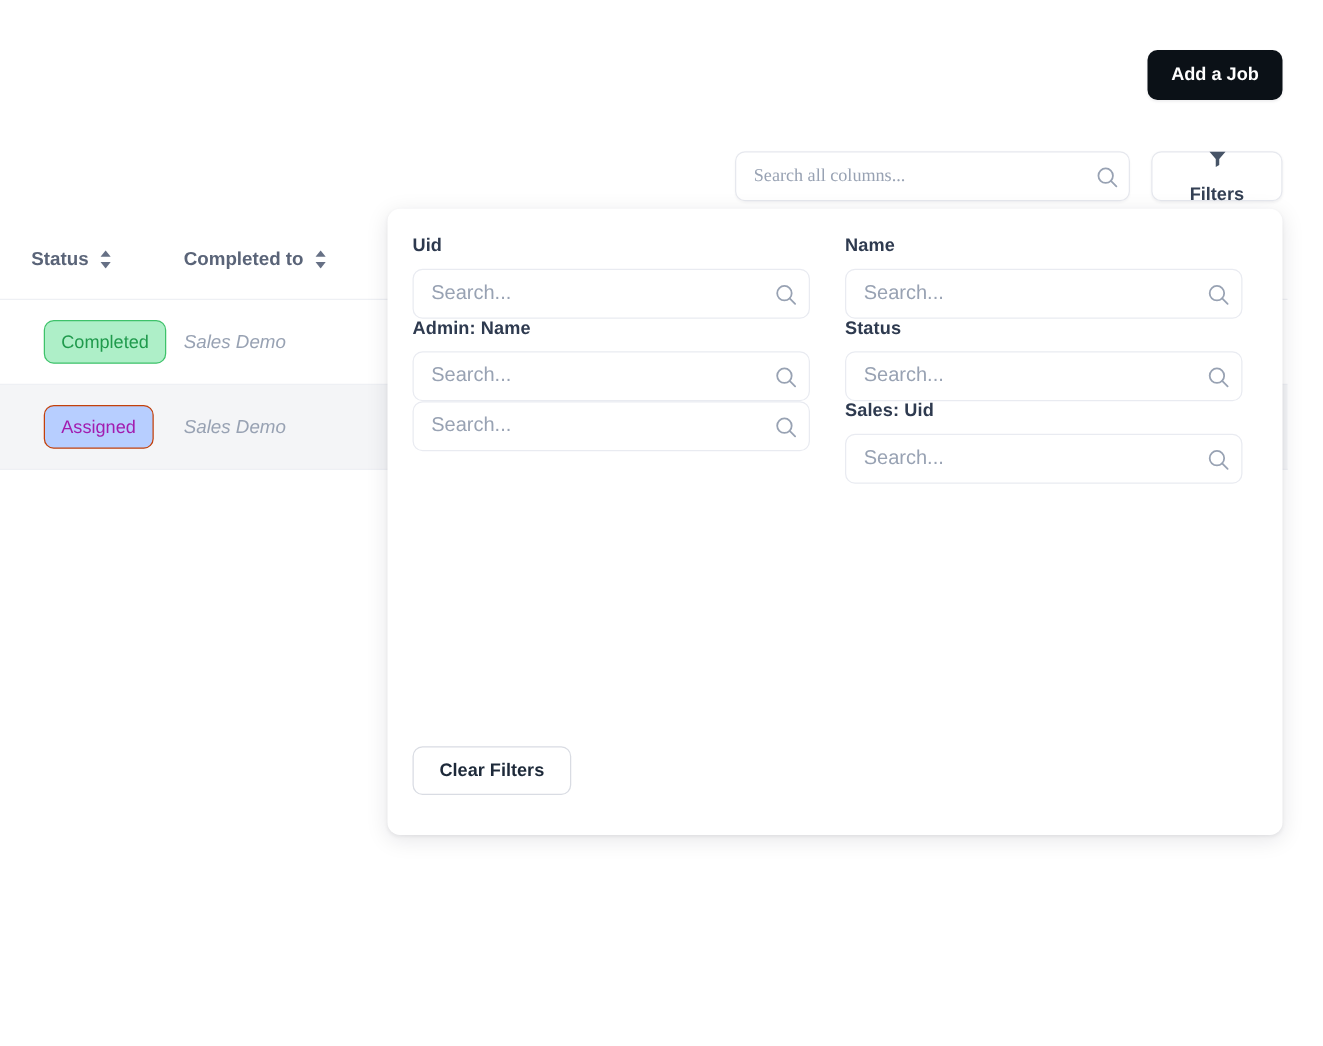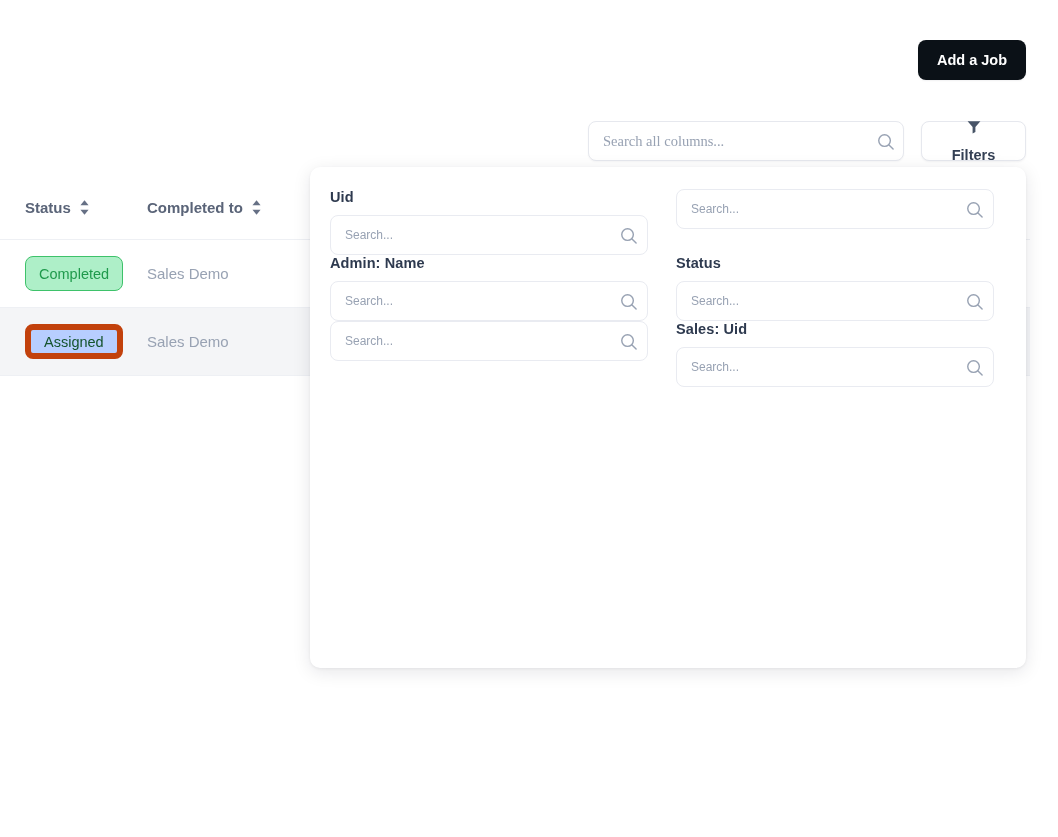--- a/index.html
+++ b/index.html
@@ -63,29 +63,29 @@
   .th {
     font-size: 15px; font-weight: 700; color: #5a6478;
     display: flex; align-items: center; gap: 9px;
   }
   .th.c1 { width: 147px; padding-left: 25px; }
   .th.c2 { width: 200px; }
   .sort-ico { display: inline-flex; flex-direction: column; gap: 3px; }
   .tr { display: flex; align-items: center; height: 68px; border-bottom: 1px solid #eef0f4; }
   .tr.alt { background: #f4f5f7; }
   .td { display: flex; align-items: center; }
-  .td.c1 { width: 147px; padding-left: 25px; text-align: right; }
-  .td.c2 { width: 200px; font-size: 15px; color: #98a2b3; }
+  .td.c1 { width: 147px; padding-left: 35px; text-align: right; }
+  .td.c2 { width: 200px; font-size: 15px; color: #98a2b3; font-style: italic; }
   .badge {
     display: inline-flex; align-items: center; justify-content: center;
     height: 35px; padding: 0 13px; border-radius: 8px;
     font-size: 14.5px; font-weight: 400;
   }
   .badge.green { background: #aeefc8; border: 1px solid #3ec26a; color: #1f9a4c; }
-  .badge.blue  { background: #b7ceff; border: 6px solid #c2410c; color: #14532d; }
+  .badge.blue  { background: #b7ceff; border: 1px solid #c2410c; color: #a21caf; }
 
   
   .popover {
     position: absolute; left: 310px; top: 167px;
     width: 716px; height: 501px;
     background: #ffffff; border-radius: 10px;
     box-shadow: 0 4px 18px rgba(16,24,40,.10), 0 1px 3px rgba(16,24,40,.06);
   }
   .pop-grid {
     position: absolute; left: 20px; top: 22px; right: 20px;
@@ -97,21 +97,21 @@
     margin-bottom: 10px; letter-spacing: .1px;
   }
   .inp {
     position: relative; height: 40px;
     background: #fff; border: 1px solid #e9ebf1; border-radius: 8px;
     display: flex; align-items: center;
   }
   .inp input {
     border: none; outline: none; background: transparent;
     flex: 1; height: 100%; padding: 0 14px;
-    font-size: 12px; color: #0c4a6e;
+    font-size: 16px; color: #0c4a6e;
     font-family: "Liberation Sans", sans-serif;
   }
   .inp input::placeholder { color: #98a2b3; }
   .inp .ico { width: 38px; display: flex; align-items: center; justify-content: center; }
 
   .field.wide { width: 330px; }
   .field.wide .inp input { letter-spacing: .2px; }
 
   .clear-btn {
     position: absolute; left: 330px; top: 597px;
@@ -198,20 +198,21 @@
           <span class="ico">
             <svg width="19" height="19" viewBox="0 0 20 20" fill="none">
               <circle cx="9" cy="9" r="6.1" stroke="#98a2b3" stroke-width="1.5"></circle>
               <line x1="13.4" y1="13.4" x2="18" y2="18" stroke="#98a2b3" stroke-width="1.5" stroke-linecap="round"></line>
             </svg>
           </span>
         </div>
       </div>
 
       <div class="field">
+        <div class="label">Name</div>
         <div class="inp">
           <input type="text" placeholder="Search..." style="">
           <span class="ico">
             <svg width="19" height="19" viewBox="0 0 20 20" fill="none">
               <circle cx="9" cy="9" r="6.1" stroke="#98a2b3" stroke-width="1.5"></circle>
               <line x1="13.4" y1="13.4" x2="18" y2="18" stroke="#98a2b3" stroke-width="1.5" stroke-linecap="round"></line>
             </svg>
           </span>
         </div>
       </div>
@@ -265,15 +266,16 @@
             </svg>
           </span>
         </div>
       </div>
 
       <div class="field wide">
       </div>
 
     </div>
 
+    <button class="clear-btn" style="position:absolute;left:20px;top:430px;">Clear Filters</button>
   </div>
 
 </div>
 
 </body></html>

